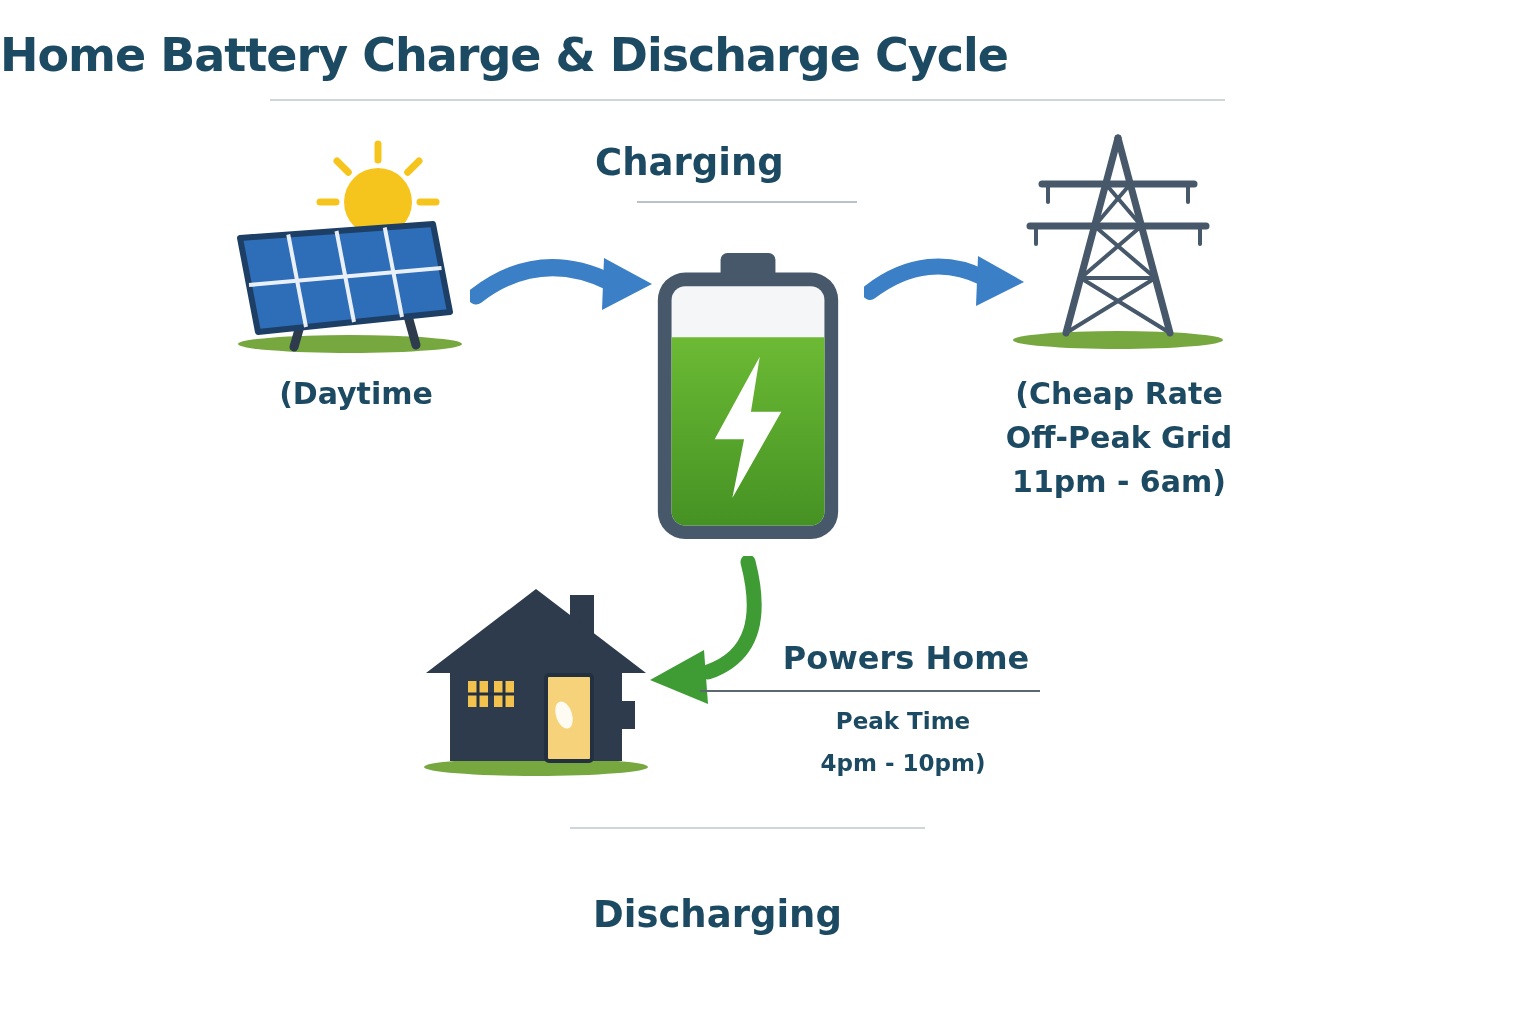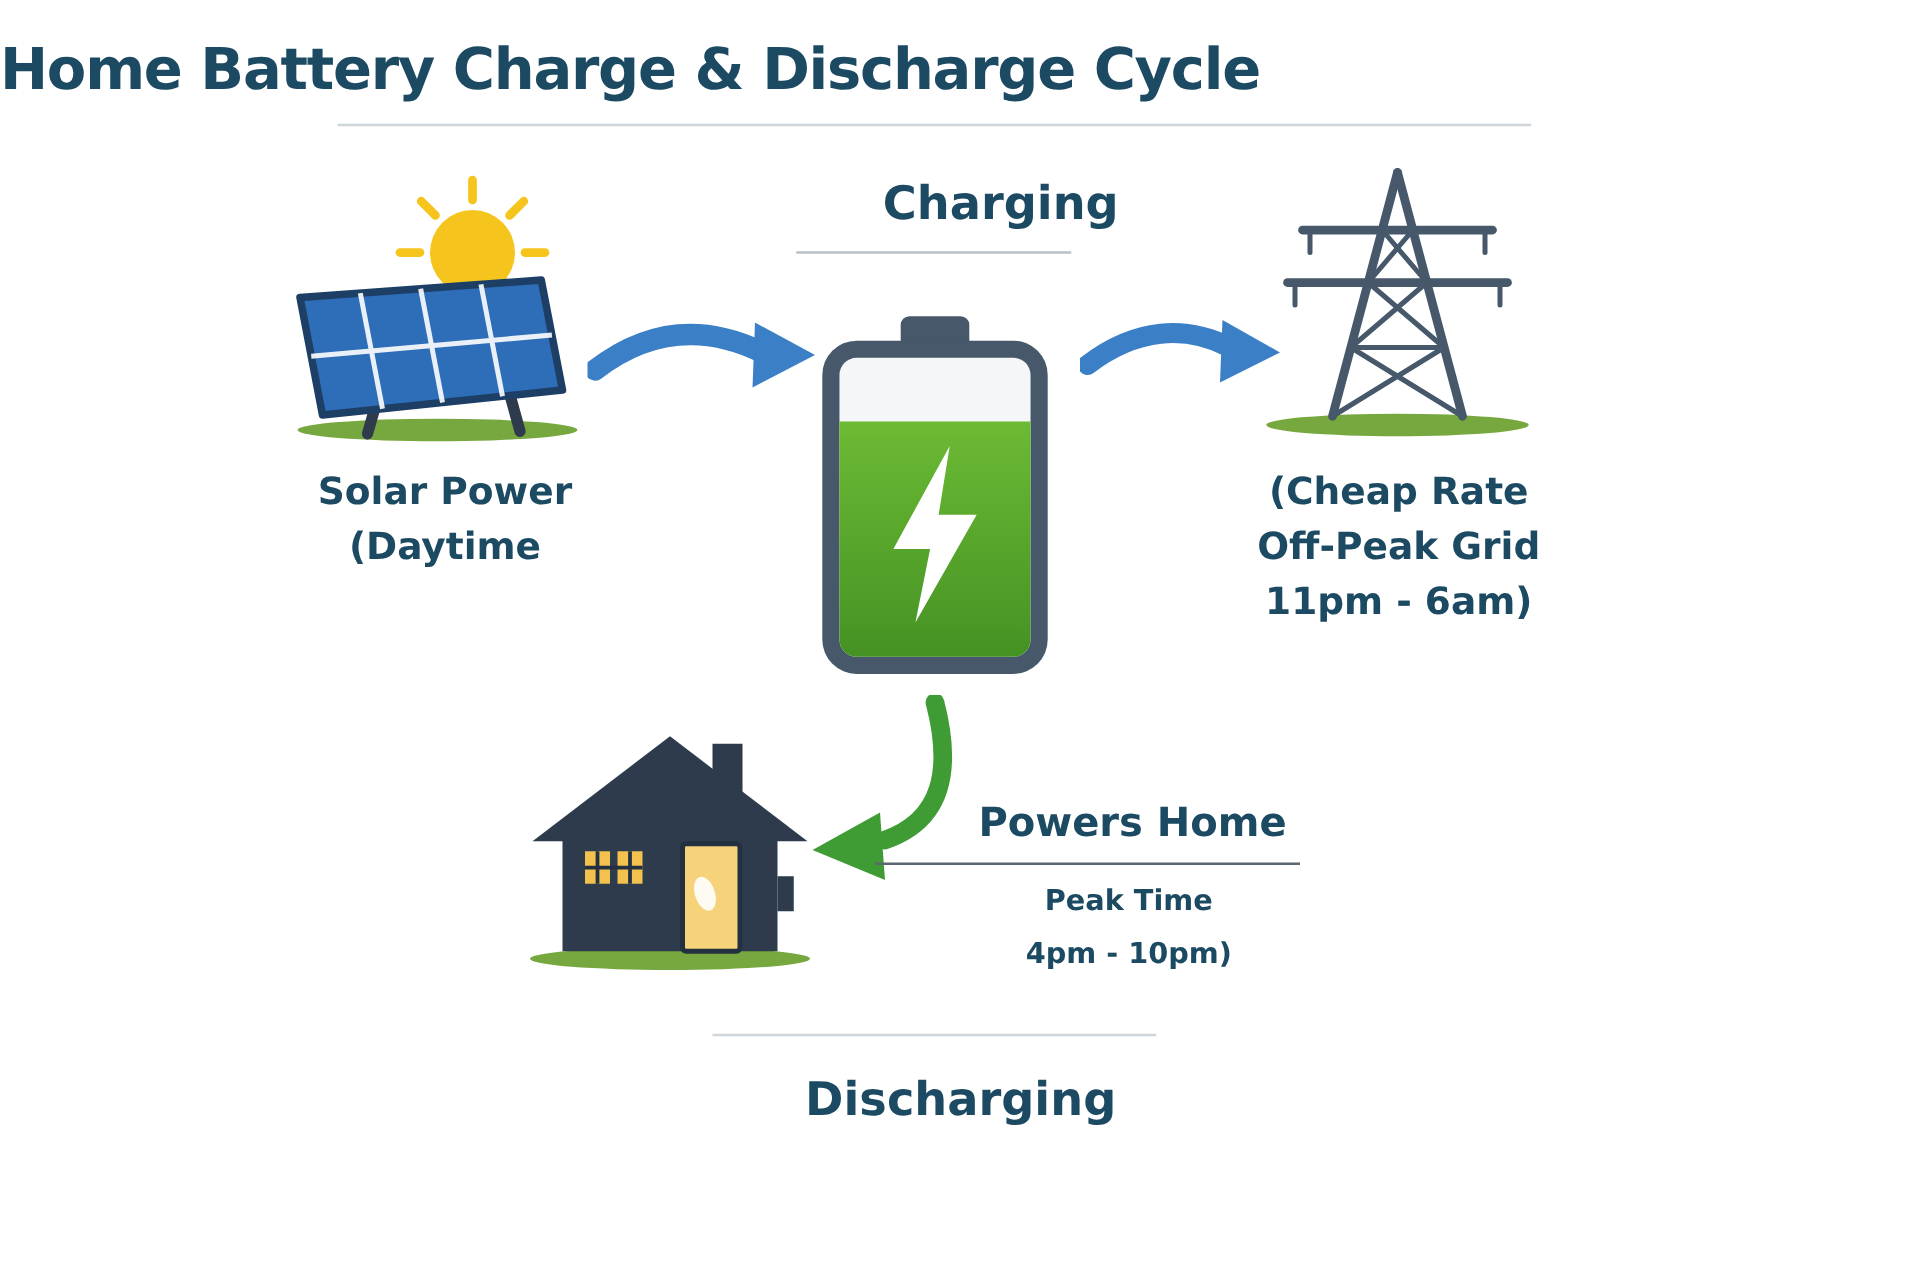--- a/index.html
+++ b/index.html
@@ -25,24 +25,24 @@
   .canvas{
     position:relative;width:1536px;height:1024px;margin:0 auto;
     background:#ffffff;overflow:hidden;
   }
   .abs{position:absolute;}
   .page-title{
     left:0;top:28px;width:100%;text-align:left;
     font-size:46px;font-weight:700;letter-spacing:-1px;color:var(--navy);
   }
   .title-divider{left:270px;top:99px;width:955px;height:2px;background:var(--divider-gray);}
-  .stage-label{font-weight:700;color:var(--navy);text-align:right;}
+  .stage-label{font-weight:700;color:var(--navy);text-align:left;}
   .charging-label{left:595px;top:141px;width:300px;font-size:37px;}
   .charging-underline{left:637px;top:201px;width:220px;height:2px;background:#b9c2c9;}
-  .discharging-label{left:593px;top:858px;width:300px;font-size:37px;}
+  .discharging-label{left:593px;top:893px;width:300px;font-size:37px;}
   .bottom-divider{left:570px;top:827px;width:355px;height:2px;background:var(--divider-gray);}
   .node-label{
     text-align:center;font-weight:700;color:var(--navy);
     font-size:30px;line-height:44px;
   }
   .solar-label{left:226px;top:372px;width:260px;}
   .grid-label{left:989px;top:372px;width:260px;}
   .home-title{left:766px;top:638px;width:280px;font-size:32px;line-height:40px;}
   .home-underline{left:700px;top:690px;width:340px;height:2px;background:var(--underline-dark);}
   .home-detail{left:763px;top:700px;width:280px;font-size:23px;line-height:42px;}
@@ -81,21 +81,20 @@
     <polygon points="12,98 205,84 222,172 30,192" fill="var(--panel-blue)" stroke="var(--panel-border)" stroke-width="6" stroke-linejoin="round"></polygon>
     <g stroke="#ffffff" stroke-width="4" opacity="0.9">
       <line x1="60.25" y1="94.5" x2="78" y2="187"></line>
       <line x1="108.5" y1="91" x2="126" y2="182"></line>
       <line x1="156.75" y1="87.5" x2="174" y2="177"></line>
       <line x1="21" y1="145" x2="213.5" y2="128"></line>
     </g>
   </svg>
 
   <div class="abs node-label solar-label">
-    <div>Solar Power</div>
     <div>(Daytime</div>
   </div>
 
   <svg class="abs" style="left:470px;top:248px;" width="190" height="80" viewBox="0 0 190 80">
     <path d="M 6,48 C 50,14 95,12 140,34" fill="none" stroke="var(--arrow-blue)" stroke-width="17" stroke-linecap="round"></path>
     <polygon points="134,10 182,36 132,62" fill="var(--arrow-blue)"></polygon>
   </svg>
 
   <svg class="abs" style="left:650px;top:248px;" width="196" height="300" viewBox="0 0 200 300">
     <defs>

